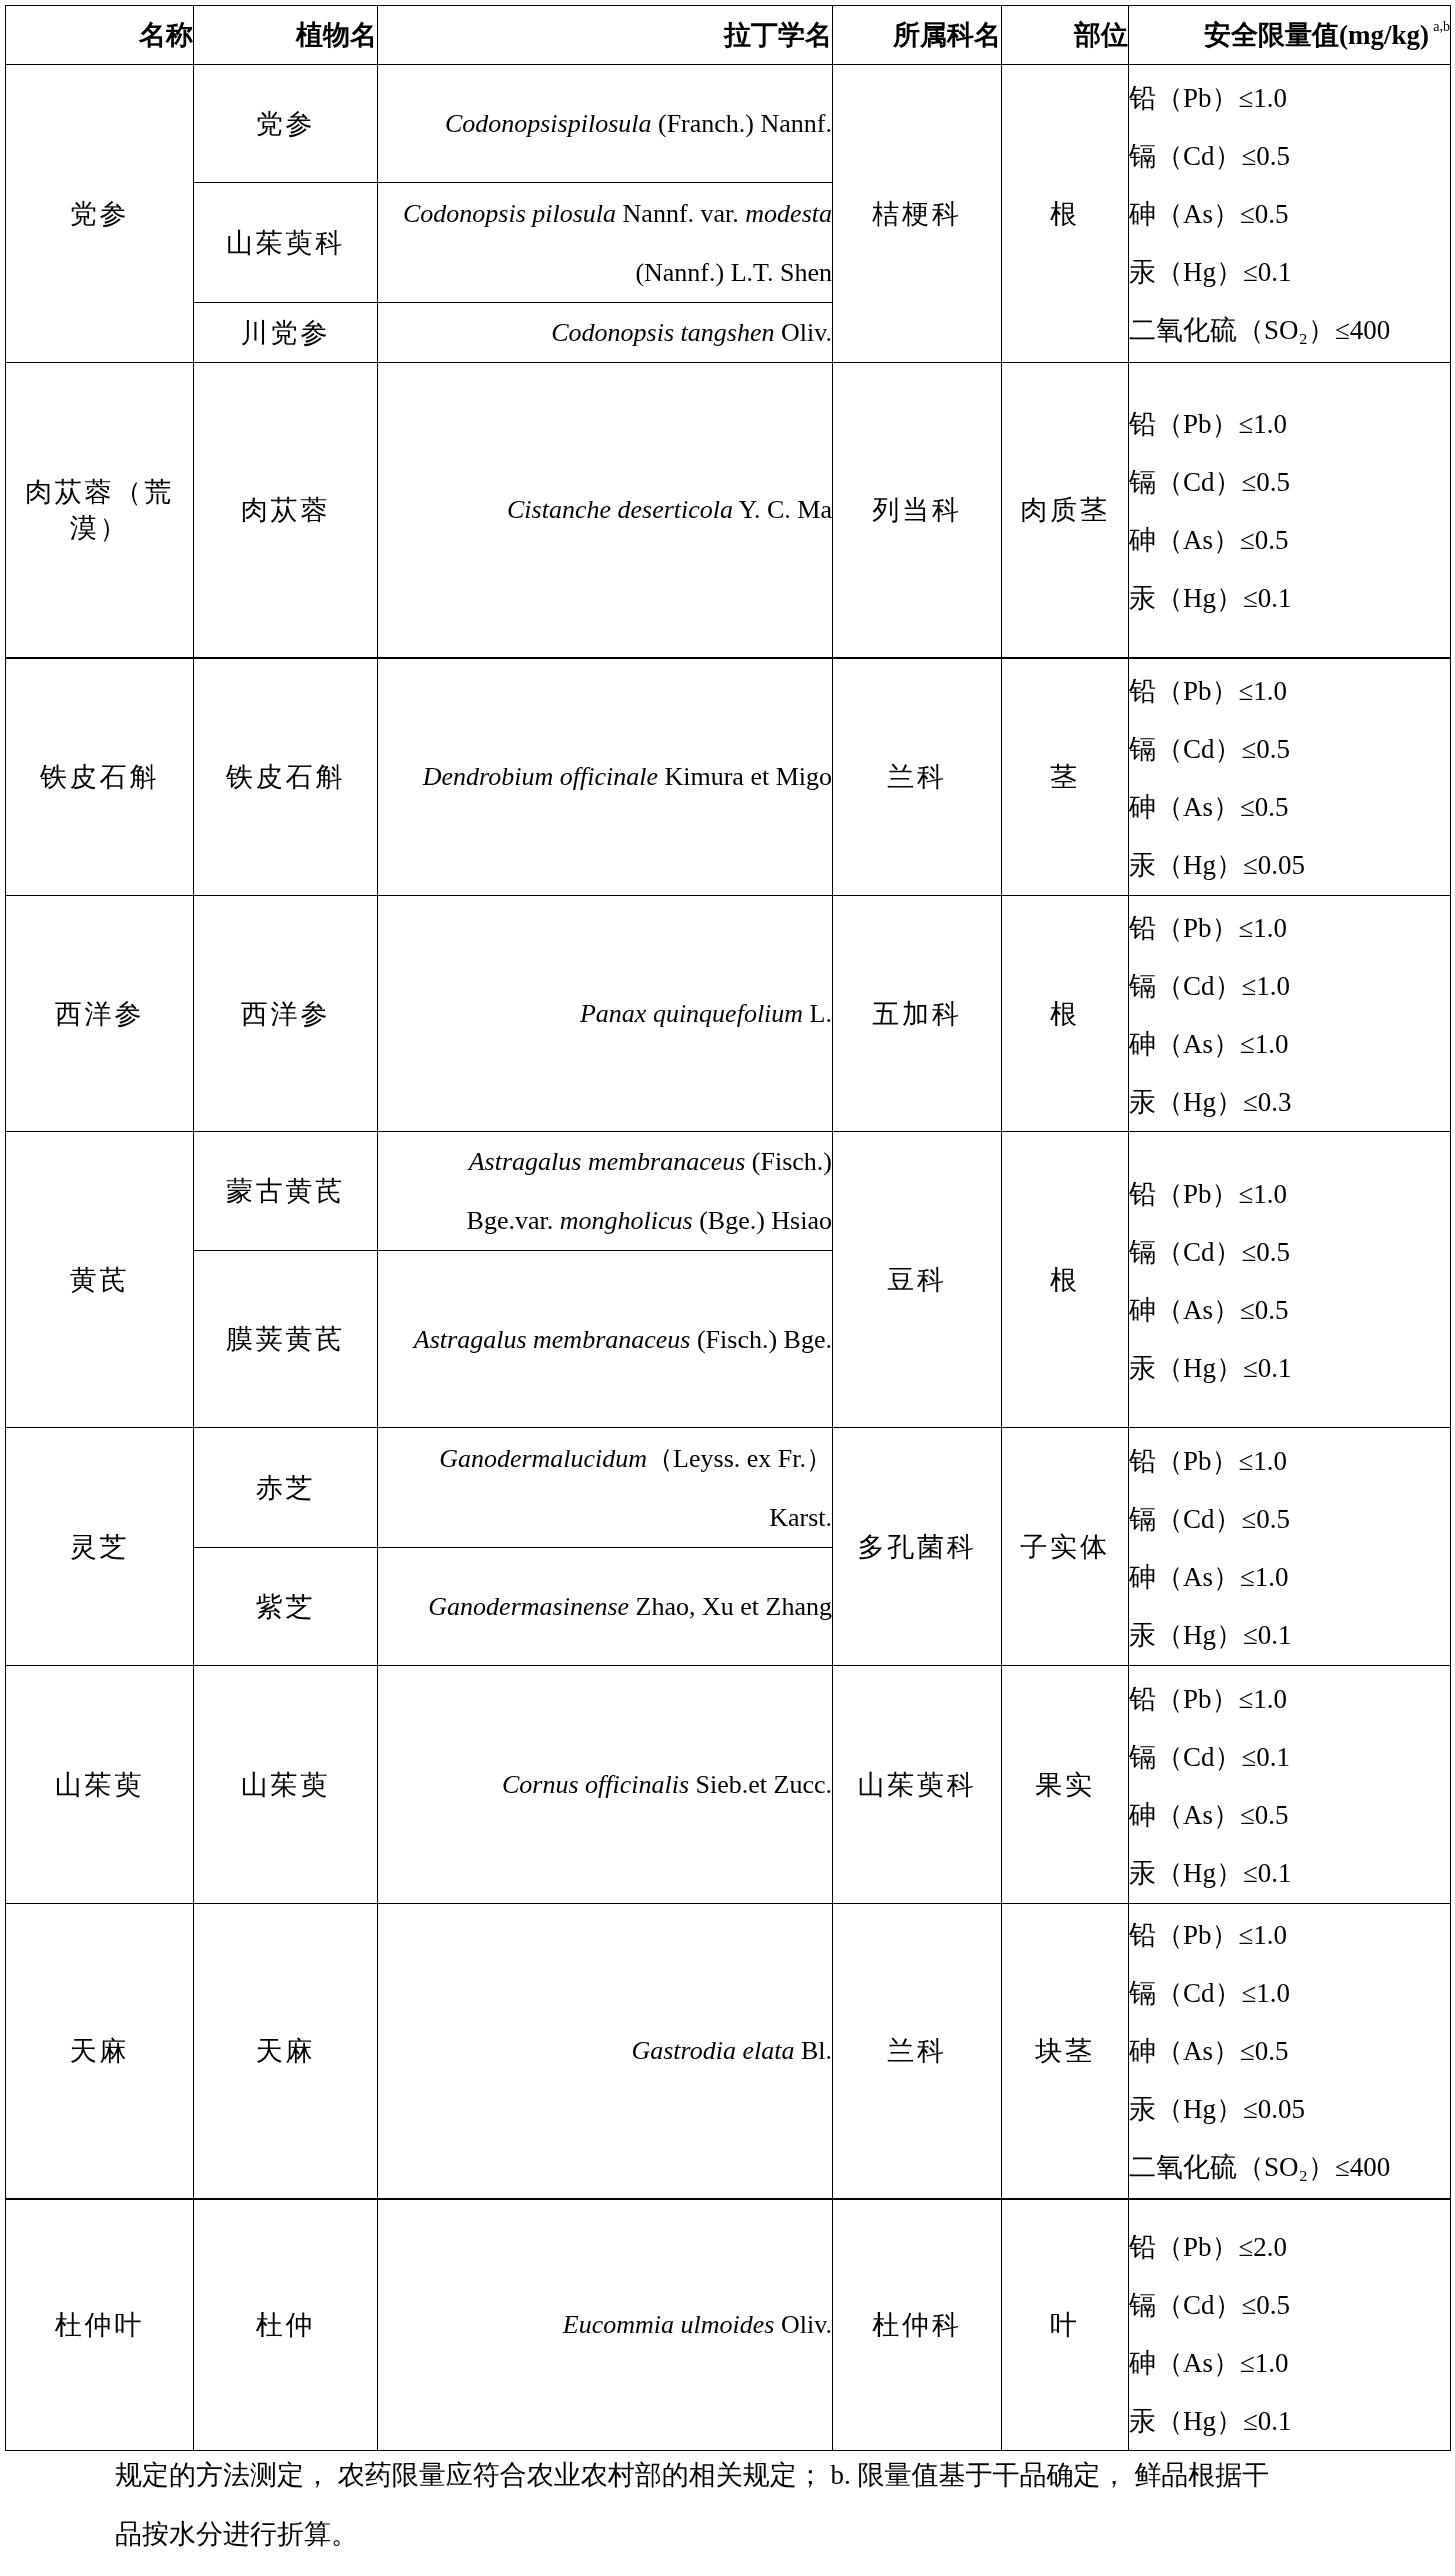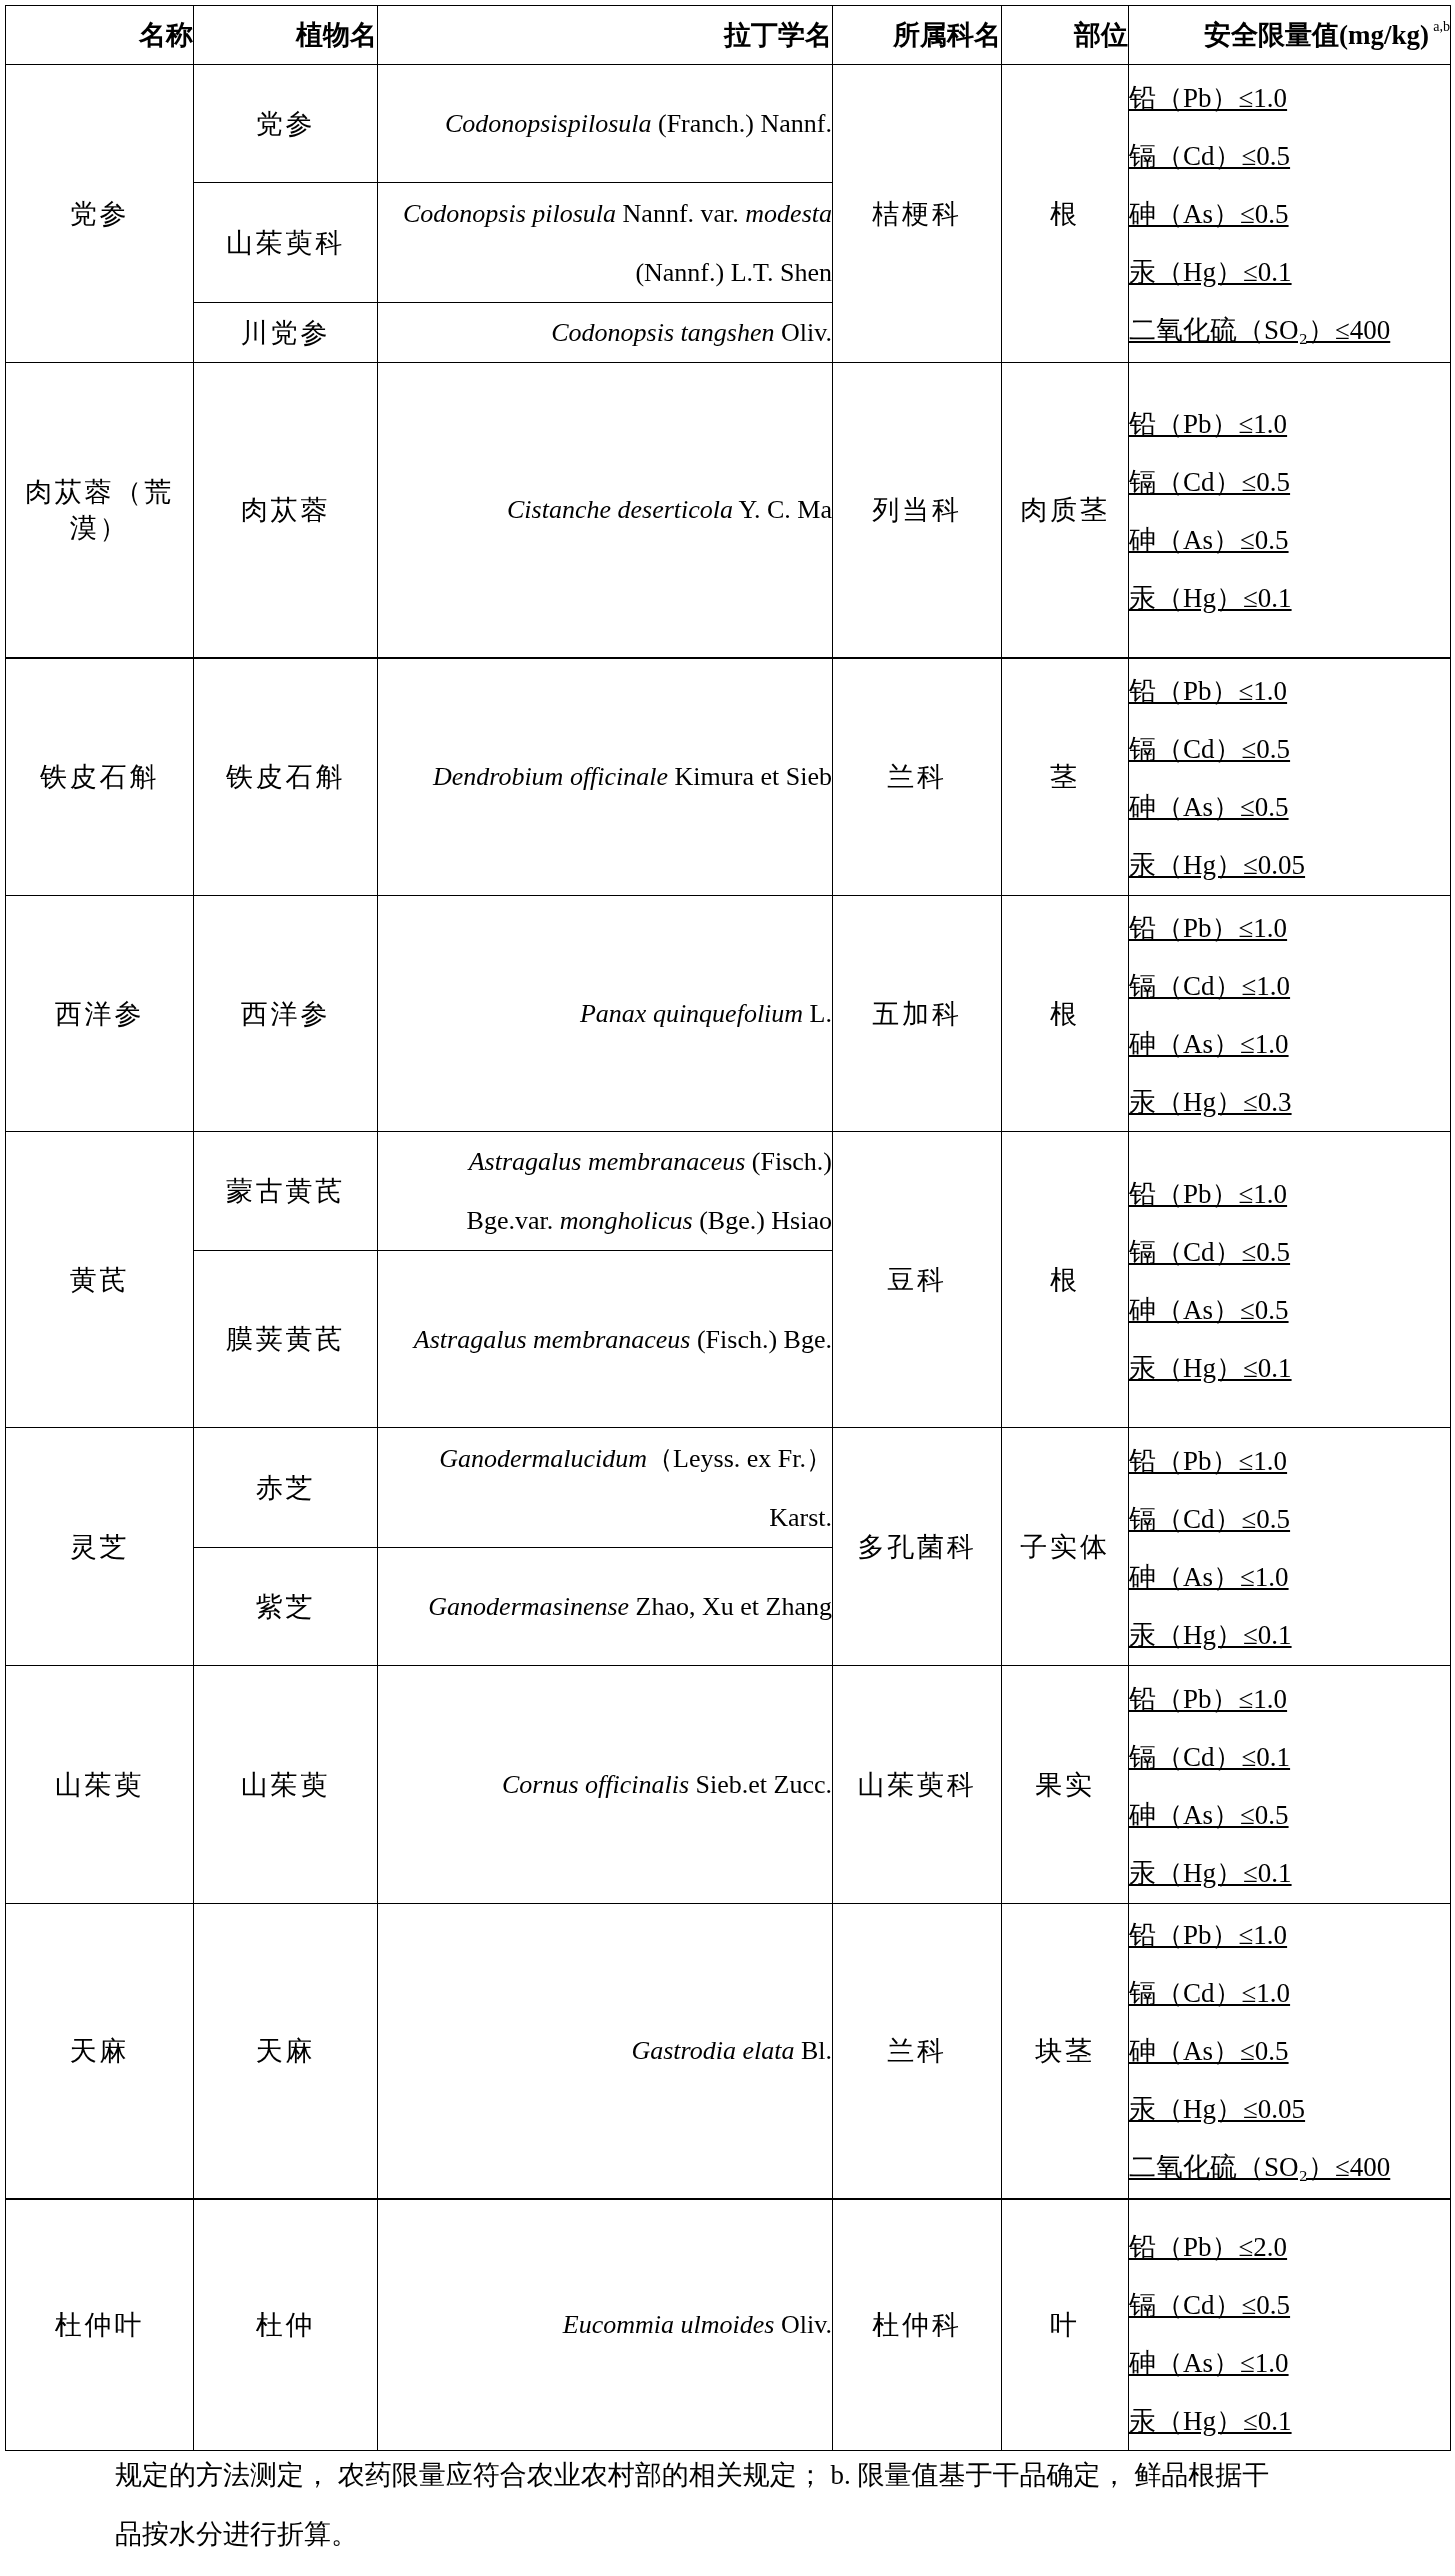--- a/index.html
+++ b/index.html
@@ -7,21 +7,21 @@
          font-family:"Liberation Serif","DejaVu Serif",serif; color:#000; }
   table.limits { position:absolute; left:5px; top:5px; width:1444px;
          border-collapse:collapse; table-layout:fixed; }
   table.limits td, table.limits th { border:1.4px solid #000; padding:0; vertical-align:middle; }
   table.limits th { font-size:27px; font-weight:bold; height:58px; text-align:right; }
   table.limits th sup { font-size:14px; font-weight:normal; vertical-align:12.7px; margin-left:4.2px; }
   td.c { text-align:center; font-size:27px; letter-spacing:2.8px; }
   td.latin { text-align:right; font-size:26px; line-height:59px; padding:0 12.7px; }
   td.latin i { font-style:italic; }
   td.lim { text-align:left; padding:0 0 0 14px; vertical-align:top; }
-  .lim-line { font-size:27px; height:58px; line-height:58px; white-space:nowrap;text-decoration:underline; }
+  .lim-line { font-size:27px; height:58px; line-height:58px; white-space:nowrap; }
   tr.thick-bottom > td { border-bottom-width:2.8px; }
   .notes { position:absolute; left:71px; top:2446px; width:1360px; font-size:27px; line-height:59px; }
   .notes .indent { padding-left:44px; display:block; }
 </style>
 </head>
 <body>
 
 <table class="limits">
   <colgroup>
     <col style="width:188px">
@@ -73,21 +73,21 @@
         <td class="lim" rowspan="1" style="padding-top:2.8px">
           <div class="lim-line">铅（Pb）≤1.0</div>
           <div class="lim-line">镉（Cd）≤0.5</div>
           <div class="lim-line">砷（As）≤0.5</div>
           <div class="lim-line">汞（Hg）≤0.1</div>
         </td>
       </tr>
       <tr style="height: 238px;">
         <td class="c" rowspan="1">铁皮石斛</td>
         <td class="c">铁皮石斛</td>
-        <td class="latin"><i>Dendrobium officinale</i><span> Kimura et Sieb</span></td>
+        <td class="latin"><i>Dendrobium officinale</i><span> Kimura et Migo</span></td>
         <td class="c" rowspan="1">兰科</td>
         <td class="c" rowspan="1">茎</td>
         <td class="lim" rowspan="1" style="padding-top:2.8px">
           <div class="lim-line">铅（Pb）≤1.0</div>
           <div class="lim-line">镉（Cd）≤0.5</div>
           <div class="lim-line">砷（As）≤0.5</div>
           <div class="lim-line">汞（Hg）≤0.05</div>
         </td>
       </tr>
       <tr style="height: 236px;">

